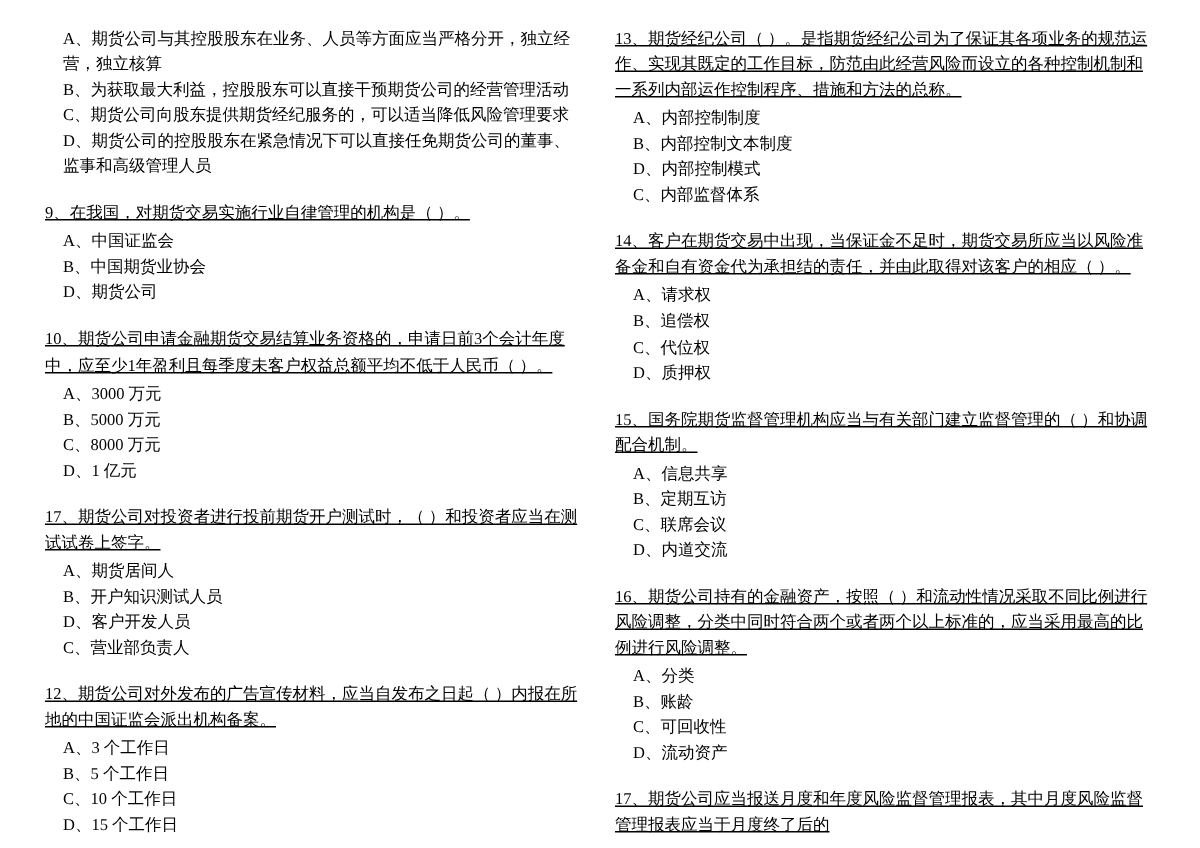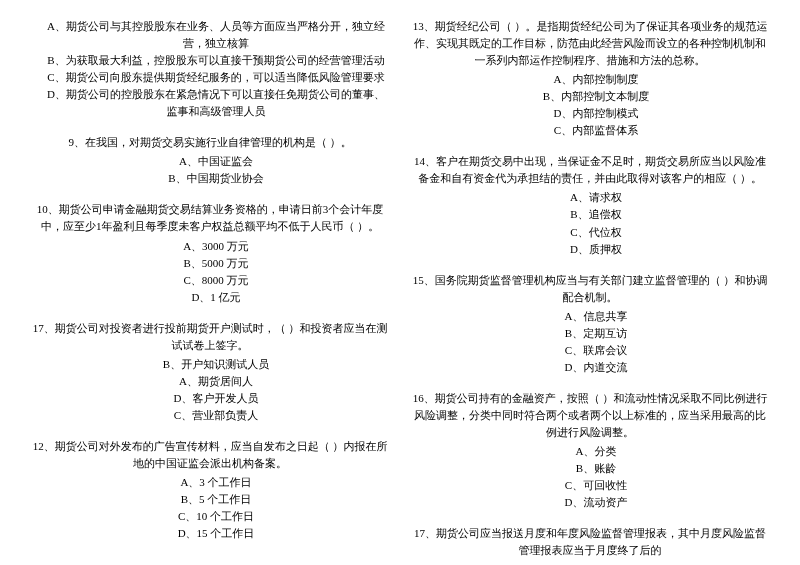--- a/index.html
+++ b/index.html
@@ -25,25 +25,25 @@
       gap: 20px;
     }
     .col {
       flex: 1;
       display: flex;
       flex-direction: column;
       gap: 8px;
     }
     .question-block {
       margin-bottom: 6px;
-      text-align: center;
     }
     .question-text {
       line-height: 1.55;
       margin-bottom: 2px;
+      text-decoration: underline;
     }
     .option {
       line-height: 1.55;
       padding-left: 12px;
     }
   </style>
 </head>
 <body>
 
 <div class="page-container">
@@ -55,34 +55,35 @@
         <div class="option">A、期货公司与其控股股东在业务、人员等方面应当严格分开，独立经营，独立核算</div>
         <div class="option">B、为获取最大利益，控股股东可以直接干预期货公司的经营管理活动</div>
         <div class="option">C、期货公司向股东提供期货经纪服务的，可以适当降低风险管理要求</div>
         <div class="option">D、期货公司的控股股东在紧急情况下可以直接任免期货公司的董事、监事和高级管理人员</div>
       </div>
 
       <div class="question-block">
         <div class="question-text">9、在我国，对期货交易实施行业自律管理的机构是（    ）。</div>
         <div class="option">A、中国证监会</div>
         <div class="option">B、中国期货业协会</div>
+        <div class="option">D、期货公司</div>
       </div>
 
       <div class="question-block">
         <div class="question-text">10、期货公司申请金融期货交易结算业务资格的，申请日前3个会计年度中，应至少1年盈利且每季度未客户权益总额平均不低于人民币（    ）。</div>
         <div class="option">A、3000 万元</div>
         <div class="option">B、5000 万元</div>
         <div class="option">C、8000 万元</div>
         <div class="option">D、1 亿元</div>
       </div>
 
       <div class="question-block">
         <div class="question-text">17、期货公司对投资者进行投前期货开户测试时，（    ）和投资者应当在测试试卷上签字。</div>
+        <div class="option">A、期货居间人</div>
         <div class="option">B、开户知识测试人员</div>
-        <div class="option">A、期货居间人</div>
         <div class="option">D、客户开发人员</div>
         <div class="option">C、营业部负责人</div>
       </div>
 
       <div class="question-block">
         <div class="question-text">12、期货公司对外发布的广告宣传材料，应当自发布之日起（    ）内报在所地的中国证监会派出机构备案。</div>
         <div class="option">A、3 个工作日</div>
         <div class="option">B、5 个工作日</div>
         <div class="option">C、10 个工作日</div>
         <div class="option">D、15 个工作日</div>

